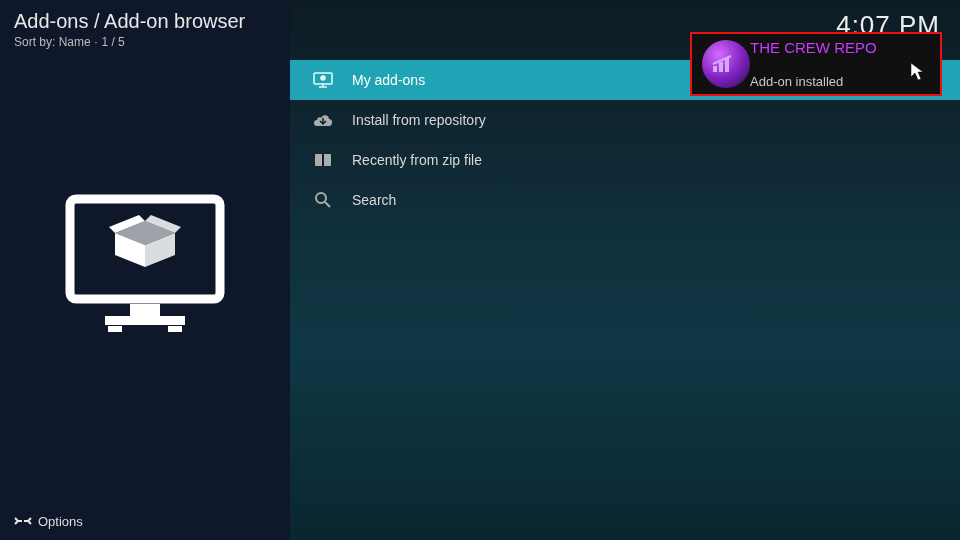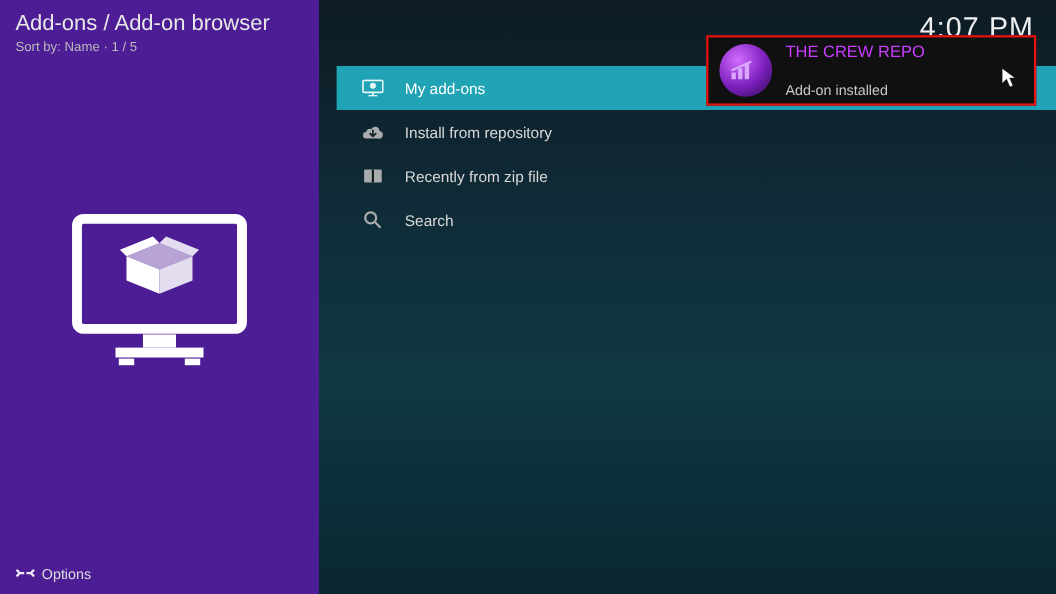--- a/index.html
+++ b/index.html
@@ -16,21 +16,21 @@
       overflow: hidden;
       position: relative;
     }
     .container {
       display: flex;
       width: 100%;
       height: 100%;
     }
     .sidebar {
       width: 290px;
-      background: #4c1d95;
+      background: #0f172a;
       display: flex;
       flex-direction: column;
       position: relative;
     }
     .header {
       padding: 10px 14px 4px 14px;
     }
     .breadcrumb {
       font-size: 20px;
       font-weight: 300;
@@ -70,28 +70,27 @@
       right: 20px;
       font-size: 26px;
       font-weight: 300;
       color: #eee;
       letter-spacing: 1px;
     }
     .toast {
       position: absolute;
       top: 32px;
       right: 18px;
-      width: 300px;
+      width: 252px;
       height: 64px;
       background: #101010;
       border: 2px solid #e11;
       display: flex;
       align-items: center;
       padding: 6px 10px;
-      gap: 12px;
     }
     .toast-thumb {
       width: 48px;
       height: 48px;
       border-radius: 50%;
       background: radial-gradient(circle at 35% 30%, #d36bff, #7a1fbb 55%, #2a0d4a 100%);
       display: flex;
       align-items: center;
       justify-content: center;
       flex-shrink: 0;
@@ -118,21 +117,20 @@
       list-style: none;
     }
     .menu-item {
       display: flex;
       align-items: center;
       gap: 18px;
       height: 40px;
       padding-left: 22px;
       color: #d8d8d8;
       font-size: 14px;
-      margin-left: 16px;
     }
     .menu-item.selected {
       background: #1fa3b5;
       color: #fff;
     }
     .menu-icon {
       width: 22px;
       height: 22px;
       display: flex;
       align-items: center;

